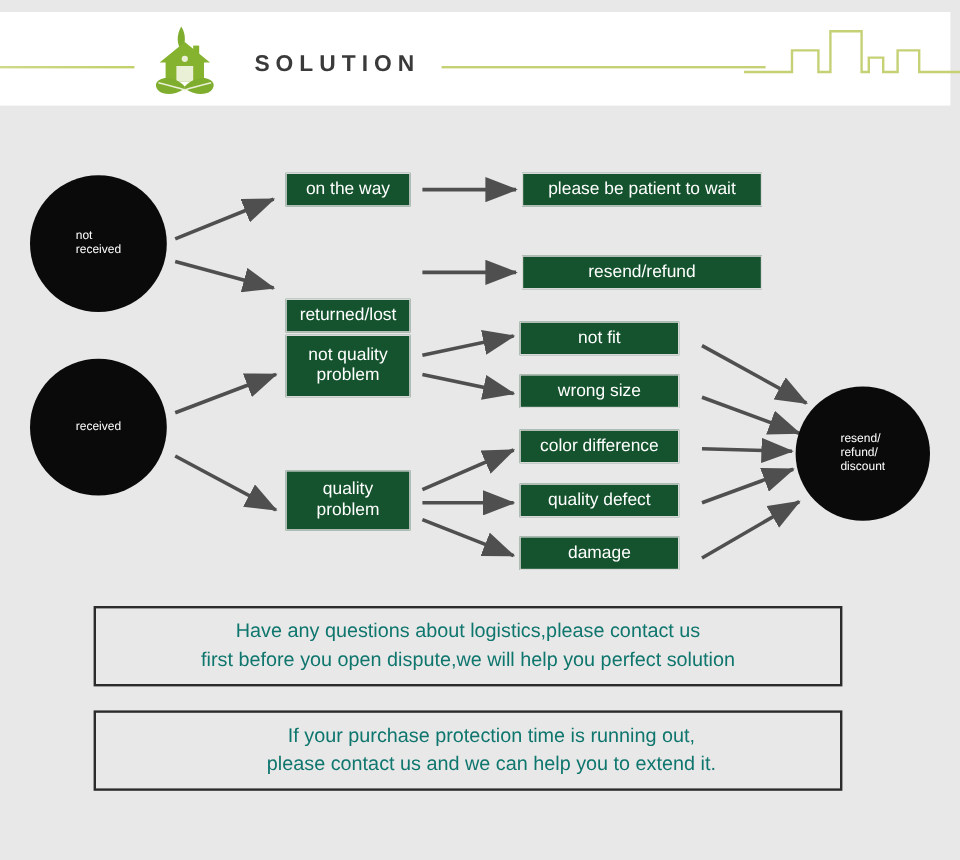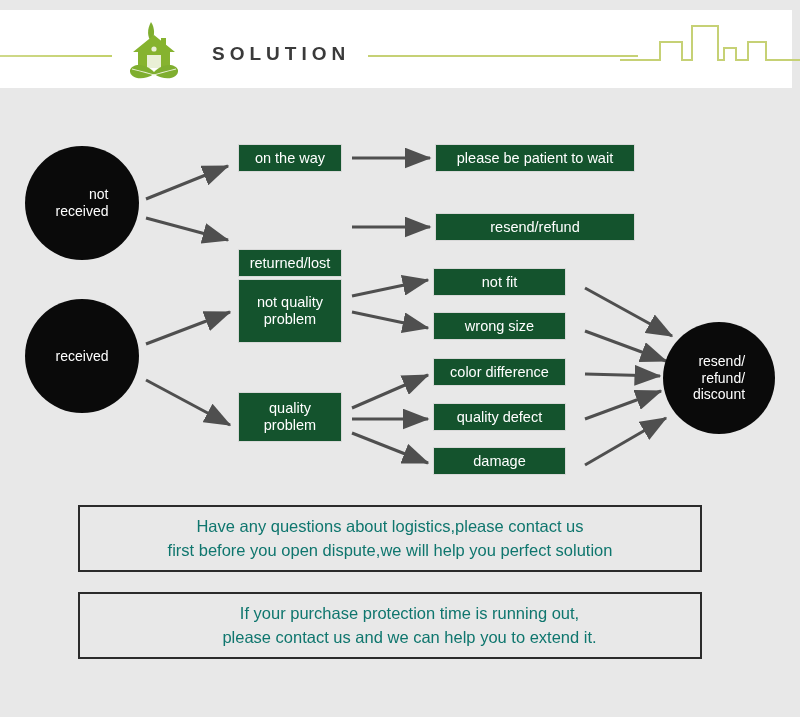--- a/index.html
+++ b/index.html
@@ -43,23 +43,23 @@
   .arrows-svg{
     position:absolute;left:0;top:0;width:800px;height:629px;
     pointer-events:none;
   }
   .node-circle{
     position:absolute;
     border-radius:50%;
     background:#0a0a0a;
     color:#ffffff;
     display:flex;align-items:center;justify-content:center;
-    text-align:right;
+    text-align:left;
     line-height:1.18;
-    font-size:14px;
+    font-size:10px;
   }
   .node-box{
     position:absolute;
     background:#14532d;
     color:#ffffff;
     border:1px solid #d8d8d8;
     display:flex;align-items:center;justify-content:center;
     text-align:center;
     line-height:1.15;
     font-size:14.5px;
@@ -177,21 +177,21 @@
   <div class="node-box" style="left:435px;top:125px;width:200px;height:28px;justify-content:center;">
     <span>resend/refund</span>
   </div>
 
   <div class="node-circle" style="left:25px;top:211px;width:114px;height:114px;">
     <div>
       <div>received</div>
     </div>
   </div>
 
-  <div class="node-box" style="left:238px;top:191px;width:104px;height:64px;">
+  <div class="node-box" style="left:238px;top:191px;width:104px;height:52px;">
     <div>
       <div>not quality</div>
       <div>problem</div>
     </div>
   </div>
 
   <div class="node-box" style="left:238px;top:304px;width:104px;height:50px;">
     <div>
       <div>quality</div>
       <div>problem</div>

